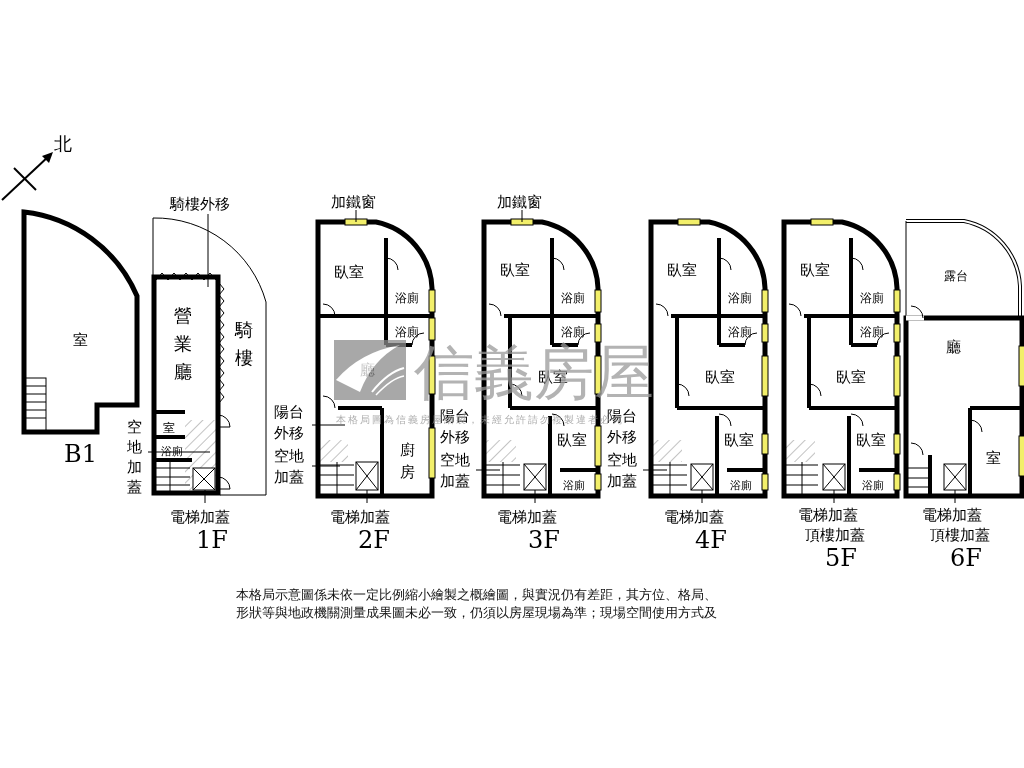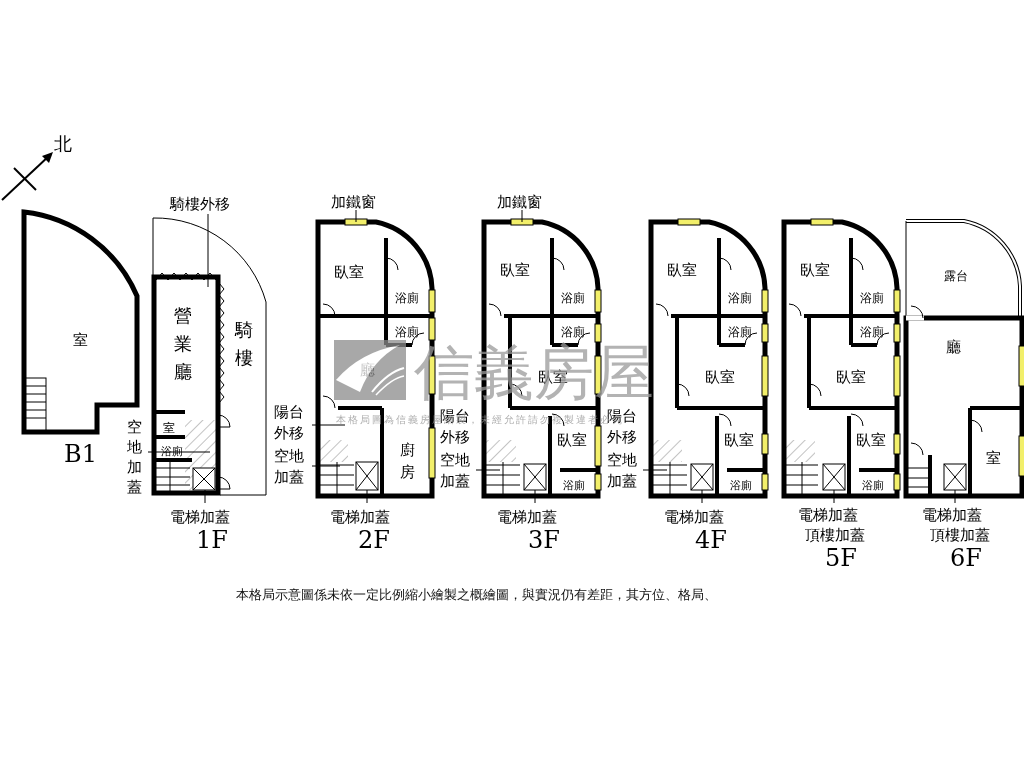--- a/index.html
+++ b/index.html
@@ -321,13 +321,14 @@
       <path d="M372,392 Q388,372 404,368" stroke="#fff" stroke-width="2" fill="none"></path>
       <path d="M376,395 Q392,378 404,376" stroke="#fff" stroke-width="1.5" fill="none"></path>
     </g>
     <text x="414" y="393" class="wm-text">信義房屋</text>
     <text x="336" y="423" class="wm-small">本格局圖為信義房屋繪製，未經允許請勿複製違者必究</text>
   </g>
 </svg>
 
 <div id="disclaimer">
   <div>本格局示意圖係未依一定比例縮小繪製之概繪圖，與實況仍有差距，其方位、格局、</div>
+  <div>形狀等與地政機關測量成果圖未必一致，仍須以房屋現場為準；現場空間使用方式及</div>
 </div>
 
 </body></html>

